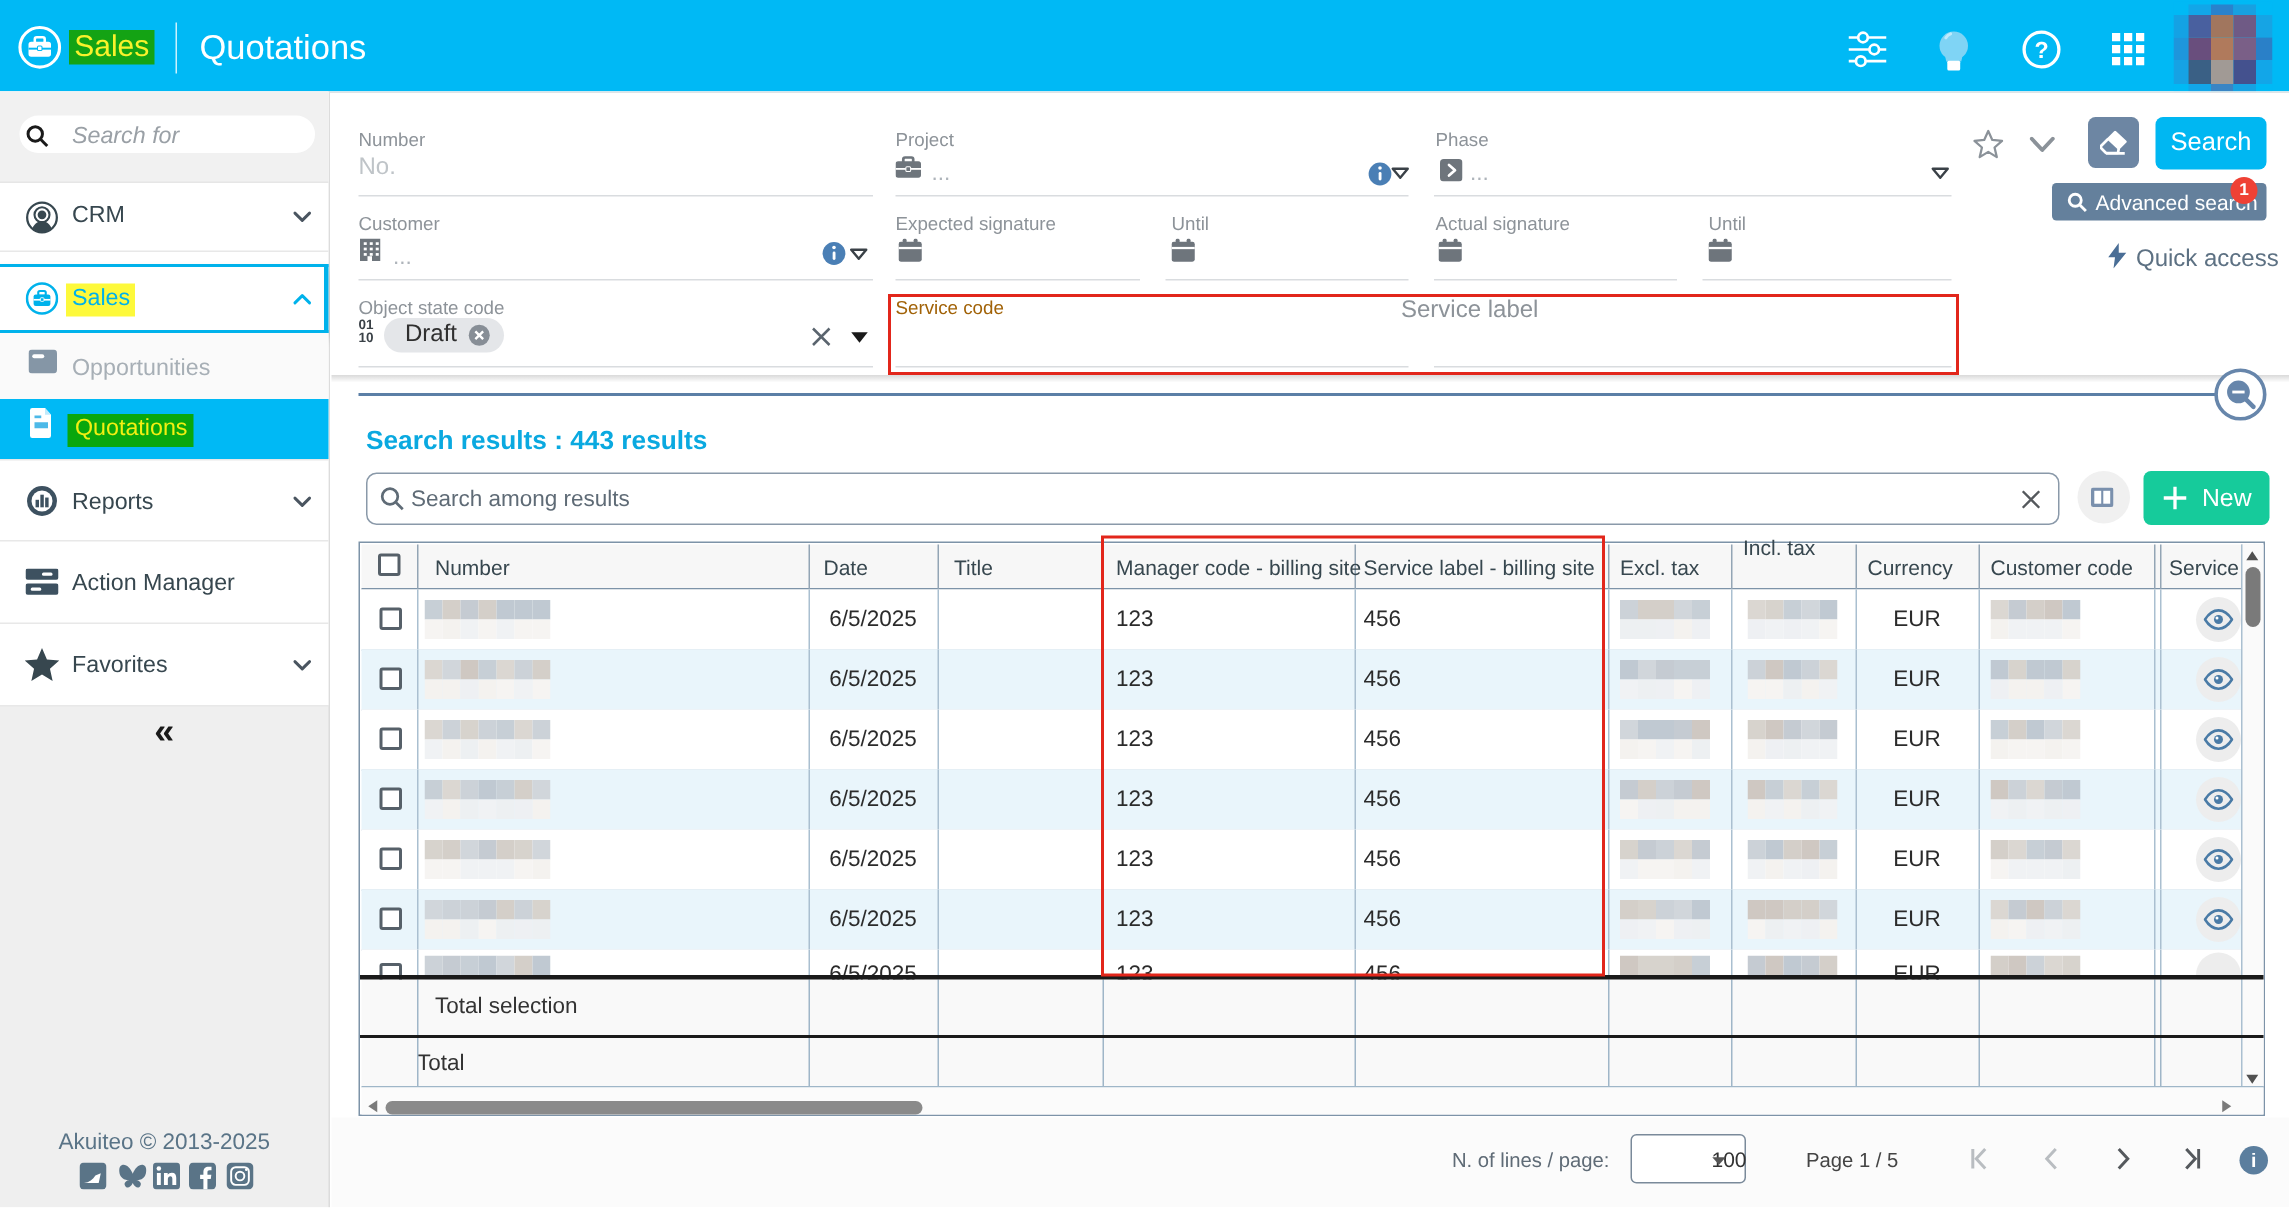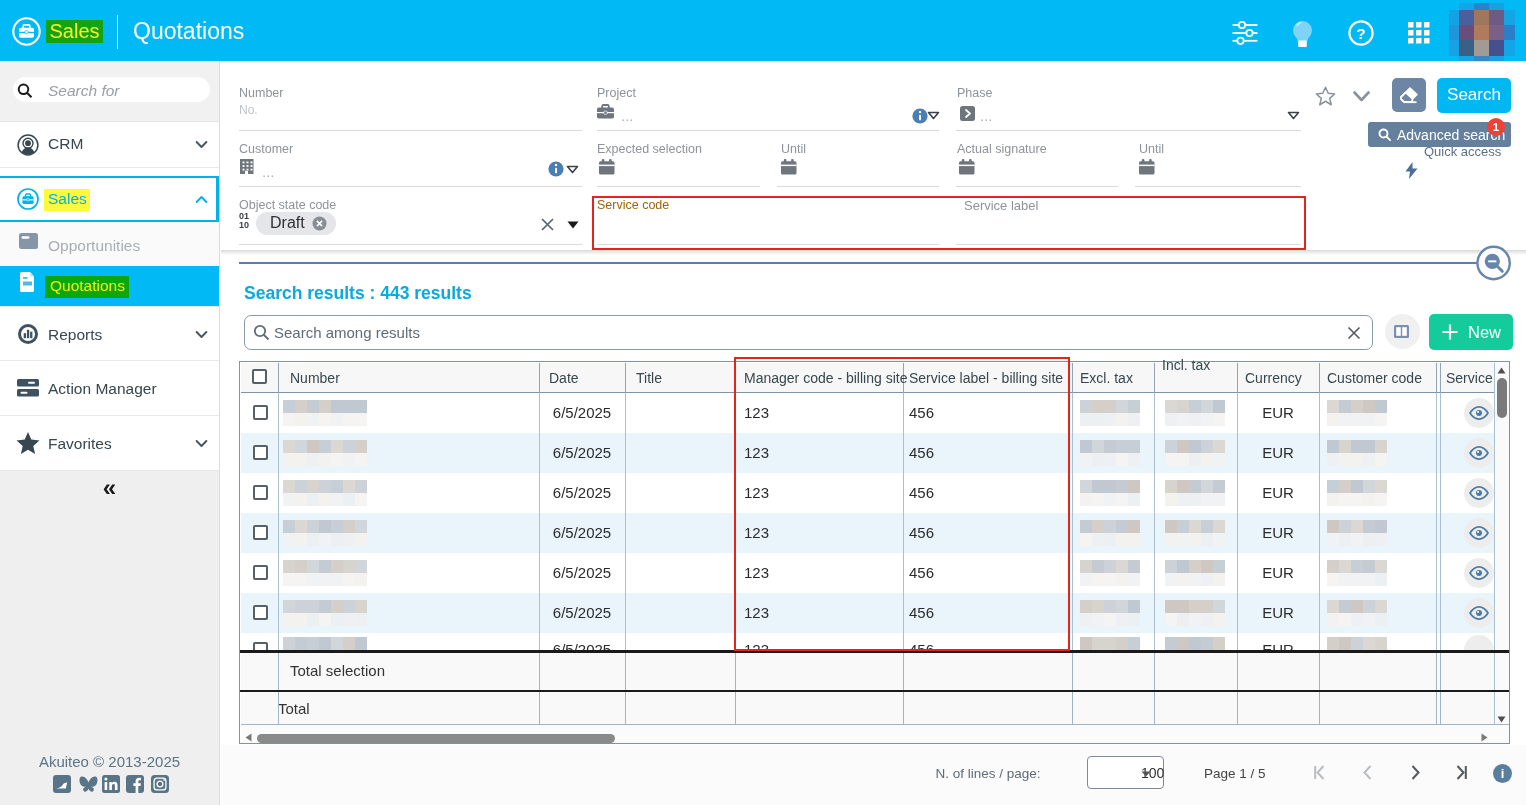--- a/index.html
+++ b/index.html
@@ -170,21 +170,21 @@
       </svg></div>
     <div class="abs" style="left:151px;top:775px;"><svg width="18" height="18" viewBox="0 0 18 18">
         <rect x="0" y="0" width="18" height="18" rx="3.5" fill="#5a7487"></rect>
         <rect x="3.1" y="3.1" width="11.8" height="11.8" rx="3" fill="none" stroke="#fff" stroke-width="1.3"></rect>
         <circle cx="9" cy="9" r="2.9" fill="none" stroke="#fff" stroke-width="1.3"></circle>
         <circle cx="13.2" cy="4.8" r="0.9" fill="#fff"></circle>
       </svg></div>
     <div class="abs" style="left:220px;top:61px;width:1306px;height:684px;background:#fff;"></div>
     <div class="abs" style="left:220px;top:61px;width:1306px;height:1px;background:#dfe3e6;"></div>
     <div class="abs" style="left:239px;top:86px;font-size:12.5px;color:#8d9399;">Number</div>
-    <div class="abs" style="left:239px;top:103px;font-size:12px;color:#bfc4c8;">No.</div>
+    <div class="abs" style="left:239px;top:103px;font-size:16px;color:#bfc4c8;">No.</div>
     <div class="abs" style="left:239px;top:130px;width:343px;height:1px;background:#d9dcdf;"></div>
     <div class="abs" style="left:597px;top:86px;font-size:12.5px;color:#8d9399;">Project</div>
     <svg class="abs" style="left:597px;top:104px;" width="17" height="15" viewBox="0 0 17 15">
 <rect x="0" y="3.5" width="17" height="11" rx="1.8" fill="#6e757c"></rect>
 <rect x="5.2" y="1" width="6.6" height="4" rx="1.2" fill="none" stroke="#6e757c" stroke-width="1.8"></rect>
 <rect x="0" y="8" width="17" height="1.2" fill="#fff"></rect>
 <rect x="6.9" y="7.1" width="3.2" height="3.2" rx="0.7" fill="#6e757c" stroke="#fff" stroke-width="0.7"></rect>
     </svg>
     <div class="abs" style="left:621px;top:107px;font-size:15px;color:#aeb4ba;">...</div>
     <svg class="abs" style="left:912px;top:108px;" width="16" height="16" viewBox="0 0 16 16">
@@ -223,21 +223,21 @@
     <div class="abs" style="left:262px;top:163px;font-size:15px;color:#aeb4ba;">...</div>
     <svg class="abs" style="left:548px;top:161px;" width="16" height="16" viewBox="0 0 16 16">
       <circle cx="8" cy="8" r="7.6" fill="#4a7fb5"></circle>
       <rect x="7.1" y="6.7" width="1.9" height="5.6" rx="0.9" fill="#fff"></rect>
       <circle cx="8" cy="4" r="1.2" fill="#fff"></circle>
     </svg>
     <svg class="abs" style="left:566px;top:165px;" width="13" height="9" viewBox="0 0 13 9">
       <path d="M1.5 1.5 h10 l-5 6z" fill="none" stroke="#3a4147" stroke-width="1.6" stroke-linejoin="round"></path>
     </svg>
     <div class="abs" style="left:239px;top:186px;width:343px;height:1px;background:#d9dcdf;"></div>
-    <div class="abs" style="left:597px;top:142px;font-size:12.5px;color:#8d9399;">Expected selection</div>
+    <div class="abs" style="left:597px;top:142px;font-size:12.5px;color:#8d9399;">Expected signature</div>
     <svg class="abs" style="left:599px;top:159px;" width="16" height="16" viewBox="0 0 16 16">
 <rect x="0" y="2.2" width="15.5" height="13.3" rx="1.6" fill="#6e757c"></rect>
 <rect x="2.8" y="0" width="2.6" height="3.4" rx="1.1" fill="#6e757c"></rect>
 <rect x="10.1" y="0" width="2.6" height="3.4" rx="1.1" fill="#6e757c"></rect>
 <rect x="0" y="5.6" width="15.5" height="1.5" fill="#fff"></rect>
     </svg>
     <div class="abs" style="left:597px;top:186px;width:163px;height:1px;background:#d9dcdf;"></div>
     <div class="abs" style="left:781px;top:142px;font-size:12.5px;color:#8d9399;">Until</div>
     <svg class="abs" style="left:781px;top:159px;" width="16" height="16" viewBox="0 0 16 16">
 <rect x="0" y="2.2" width="15.5" height="13.3" rx="1.6" fill="#6e757c"></rect>
@@ -272,21 +272,21 @@
     </svg>
     <svg class="abs" style="left:540px;top:217px;" width="15" height="15" viewBox="0 0 15 15">
       <path d="M2 2 l11 11 M13 2 L2 13" stroke="#5a646e" stroke-width="1.7"></path>
     </svg>
     <svg class="abs" style="left:567px;top:221px;" width="12" height="8" viewBox="0 0 12 8">
       <path d="M0.5 0.5 h11 l-5.5 7z" fill="#1a1a1a"></path>
     </svg>
     <div class="abs" style="left:239px;top:244px;width:343px;height:1px;background:#d9dcdf;"></div>
     <div class="abs" style="left:597px;top:198px;font-size:12.5px;color:#a16207;">Service code</div>
     <div class="abs" style="left:597px;top:244px;width:342px;height:1px;background:#d9dcdf;"></div>
-    <div class="abs" style="left:964px;top:198px;font-size:13px;color:#8d9399;">Service label</div>
+    <div class="abs" style="left:934px;top:198px;font-size:16px;color:#8d9399;">Service label</div>
     <div class="abs" style="left:956px;top:244px;width:345px;height:1px;background:#d9dcdf;"></div>
     <div class="abs" style="left:592px;top:196px;width:714px;height:54px;border:2.5px solid #e2261b;z-index:8;"></div>
     <svg class="abs" style="left:1315px;top:86px;" width="21" height="20" viewBox="0 0 21 20">
       <path d="M10.5 1.3 l2.7 6 6.5 0.65 -5 4.4 1.5 6.4 -5.7-3.5 -5.7 3.5 1.5-6.4 -5-4.4 6.5-0.65z" fill="none" stroke="#8b9299" stroke-width="1.5" stroke-linejoin="round"></path>
     </svg>
     <svg class="abs" style="left:1353px;top:91px;" width="17" height="11" viewBox="0 0 17 11">
       <path d="M1.5 1.5 L8.5 9 L15.5 1.5" fill="none" stroke="#8b9299" stroke-width="2.6" stroke-linecap="round" stroke-linejoin="round"></path>
     </svg>
     <div class="abs" style="left:1392px;top:78px;width:34px;height:34px;background:#6d86a3;border-radius:5px;"></div>
     <svg class="abs" style="left:1400px;top:87px;" width="18" height="17" viewBox="0 0 18 17">
@@ -298,21 +298,21 @@
     <div class="abs" style="left:1368px;top:122px;width:143px;height:25px;background:#64809c;border-radius:3px;"></div>
     <svg class="abs" style="left:1378px;top:128px;" width="14" height="14" viewBox="0 0 14 14">
       <circle cx="5.5" cy="5.5" r="4" fill="none" stroke="#fff" stroke-width="1.9"></circle>
       <line x1="8.6" y1="8.6" x2="12.6" y2="12.6" stroke="#fff" stroke-width="1.9"></line>
     </svg>
     <div class="abs" style="left:1397px;top:127px;color:#fff;font-size:14px;">Advanced search</div>
     <div class="abs" style="left:1487px;top:118px;width:18px;height:18px;background:#ef4135;border-radius:50%;color:#fff;font-size:11.5px;font-weight:bold;text-align:center;line-height:18px;z-index:9;">1</div>
     <svg class="abs" style="left:1405px;top:162px;" width="13" height="17" viewBox="0 0 13 17">
       <path d="M7.5 0 L0.5 9.5 h4.5 L4 17 L12.5 6.5 H7.5z" fill="#4a6e96"></path>
     </svg>
-    <div class="abs" style="left:1424px;top:144px;font-size:13px;color:#5d7183;">Quick access</div>
+    <div class="abs" style="left:1424px;top:164px;font-size:16px;color:#5d7183;">Quick access</div>
     <div class="abs" style="left:221px;top:250px;width:1305px;height:5px;background:linear-gradient(to bottom, rgba(130,130,130,0.30), rgba(255,255,255,0));"></div>
     <div class="abs" style="left:239px;top:262px;width:1240px;height:2px;background:#5b7fa6;"></div>
     <svg class="abs" style="left:1476px;top:245px;" width="36" height="36" viewBox="0 0 36 36">
 <circle cx="17.6" cy="18" r="16.2" fill="#fff" stroke="#6786ab" stroke-width="2.4"></circle>
 <circle cx="16.3" cy="16.3" r="7.6" fill="#6786ab"></circle>
 <rect x="12.2" y="15.4" width="8.2" height="1.9" fill="#fff"></rect>
 <line x1="21.8" y1="21.8" x2="26.3" y2="26.3" stroke="#6786ab" stroke-width="3" stroke-linecap="round"></line>
     </svg>
     <div class="abs" style="left:244px;top:283px;font-size:17.5px;font-weight:bold;color:#0aa9e0;">Search results : 443 results</div>
     <div class="abs" style="left:244px;top:315px;width:1129px;height:35px;background:#fff;border:1.5px solid #8a99a9;border-radius:7px;"></div>
@@ -935,21 +935,21 @@
     </svg>
     <div class="abs" style="left:240.5px;top:725px;width:1268px;height:18px;background:#fbfbfb;"></div>
     <svg class="abs" style="left:245px;top:733px;" width="7" height="9" viewBox="0 0 7 9">
       <path d="M6.5 0.5 v8 L0.5 4.5z" fill="#7a7a7a"></path>
     </svg>
     <div class="abs" style="left:257px;top:733.5px;width:358px;height:9px;background:#8a8a8a;border-radius:4.5px;"></div>
     <svg class="abs" style="left:1481px;top:733px;" width="7" height="9" viewBox="0 0 7 9">
       <path d="M0.5 0.5 v8 L6.5 4.5z" fill="#7a7a7a"></path>
     </svg>
     <div class="abs" style="left:221px;top:745px;width:1305px;height:60px;background:#fbfbfb;"></div>
-    <div class="abs" style="left:903px;top:766px;width:170px;text-align:center;font-size:13.5px;color:#5f6b76;">N. of lines / page:</div>
+    <div class="abs" style="left:903px;top:766px;width:170px;text-align:right;font-size:13.5px;color:#5f6b76;">N. of lines / page:</div>
     <div class="abs" style="left:1087px;top:756px;width:77px;height:33px;background:#fff;border:1.5px solid #7a8a9a;border-radius:4px;"></div>
     <div class="abs" style="left:1103px;top:765px;font-size:14px;color:#333;margin-left:38px;">100</div>
     <svg class="abs" style="left:1141px;top:771px;" width="10" height="6" viewBox="0 0 10 6">
       <path d="M0.5 0.5 h9 L5 5.5z" fill="#555"></path>
     </svg>
     <div class="abs" style="left:1204px;top:766px;font-size:13.5px;color:#444;">Page 1 / 5</div>
     <svg class="abs" style="left:1314px;top:765px;" width="11" height="15" viewBox="0 0 11 15">
       <path d="M9.5 1 L3.5 7.5 L9.5 14" fill="none" stroke="#b9bdc1" stroke-width="2"></path>
       <line x1="1.2" y1="1" x2="1.2" y2="14" stroke="#b9bdc1" stroke-width="2"></line>
     </svg>

